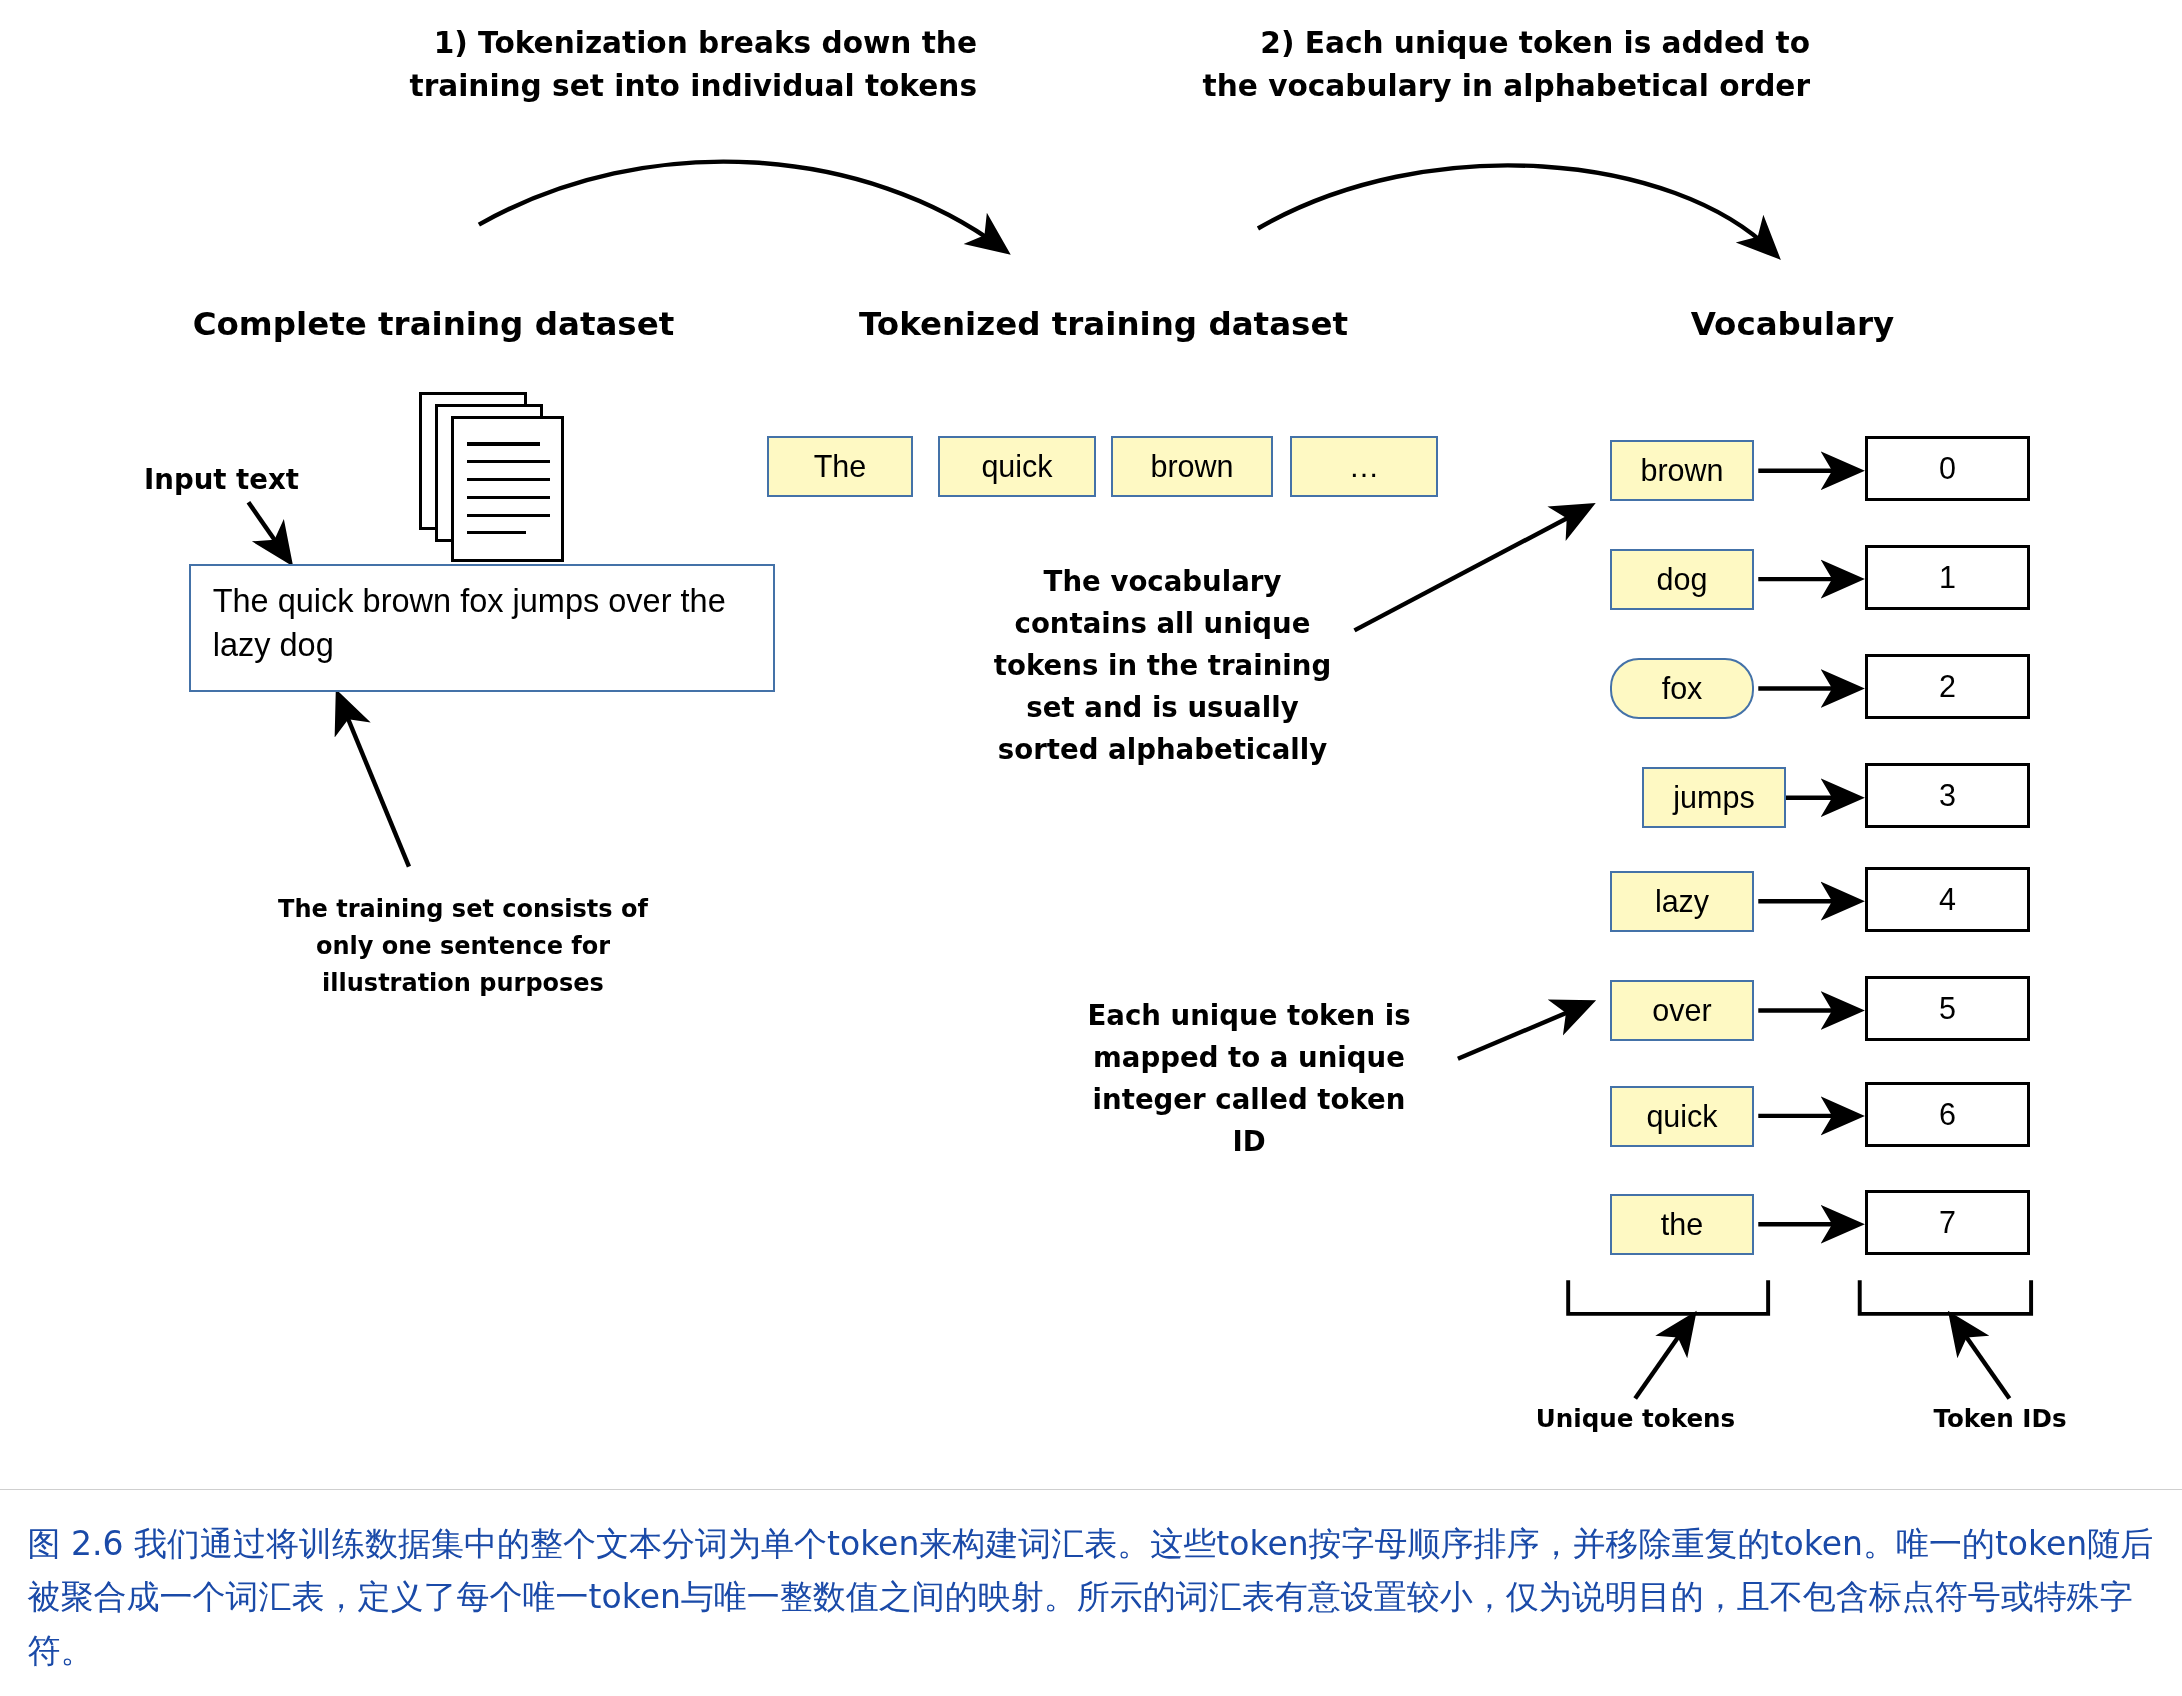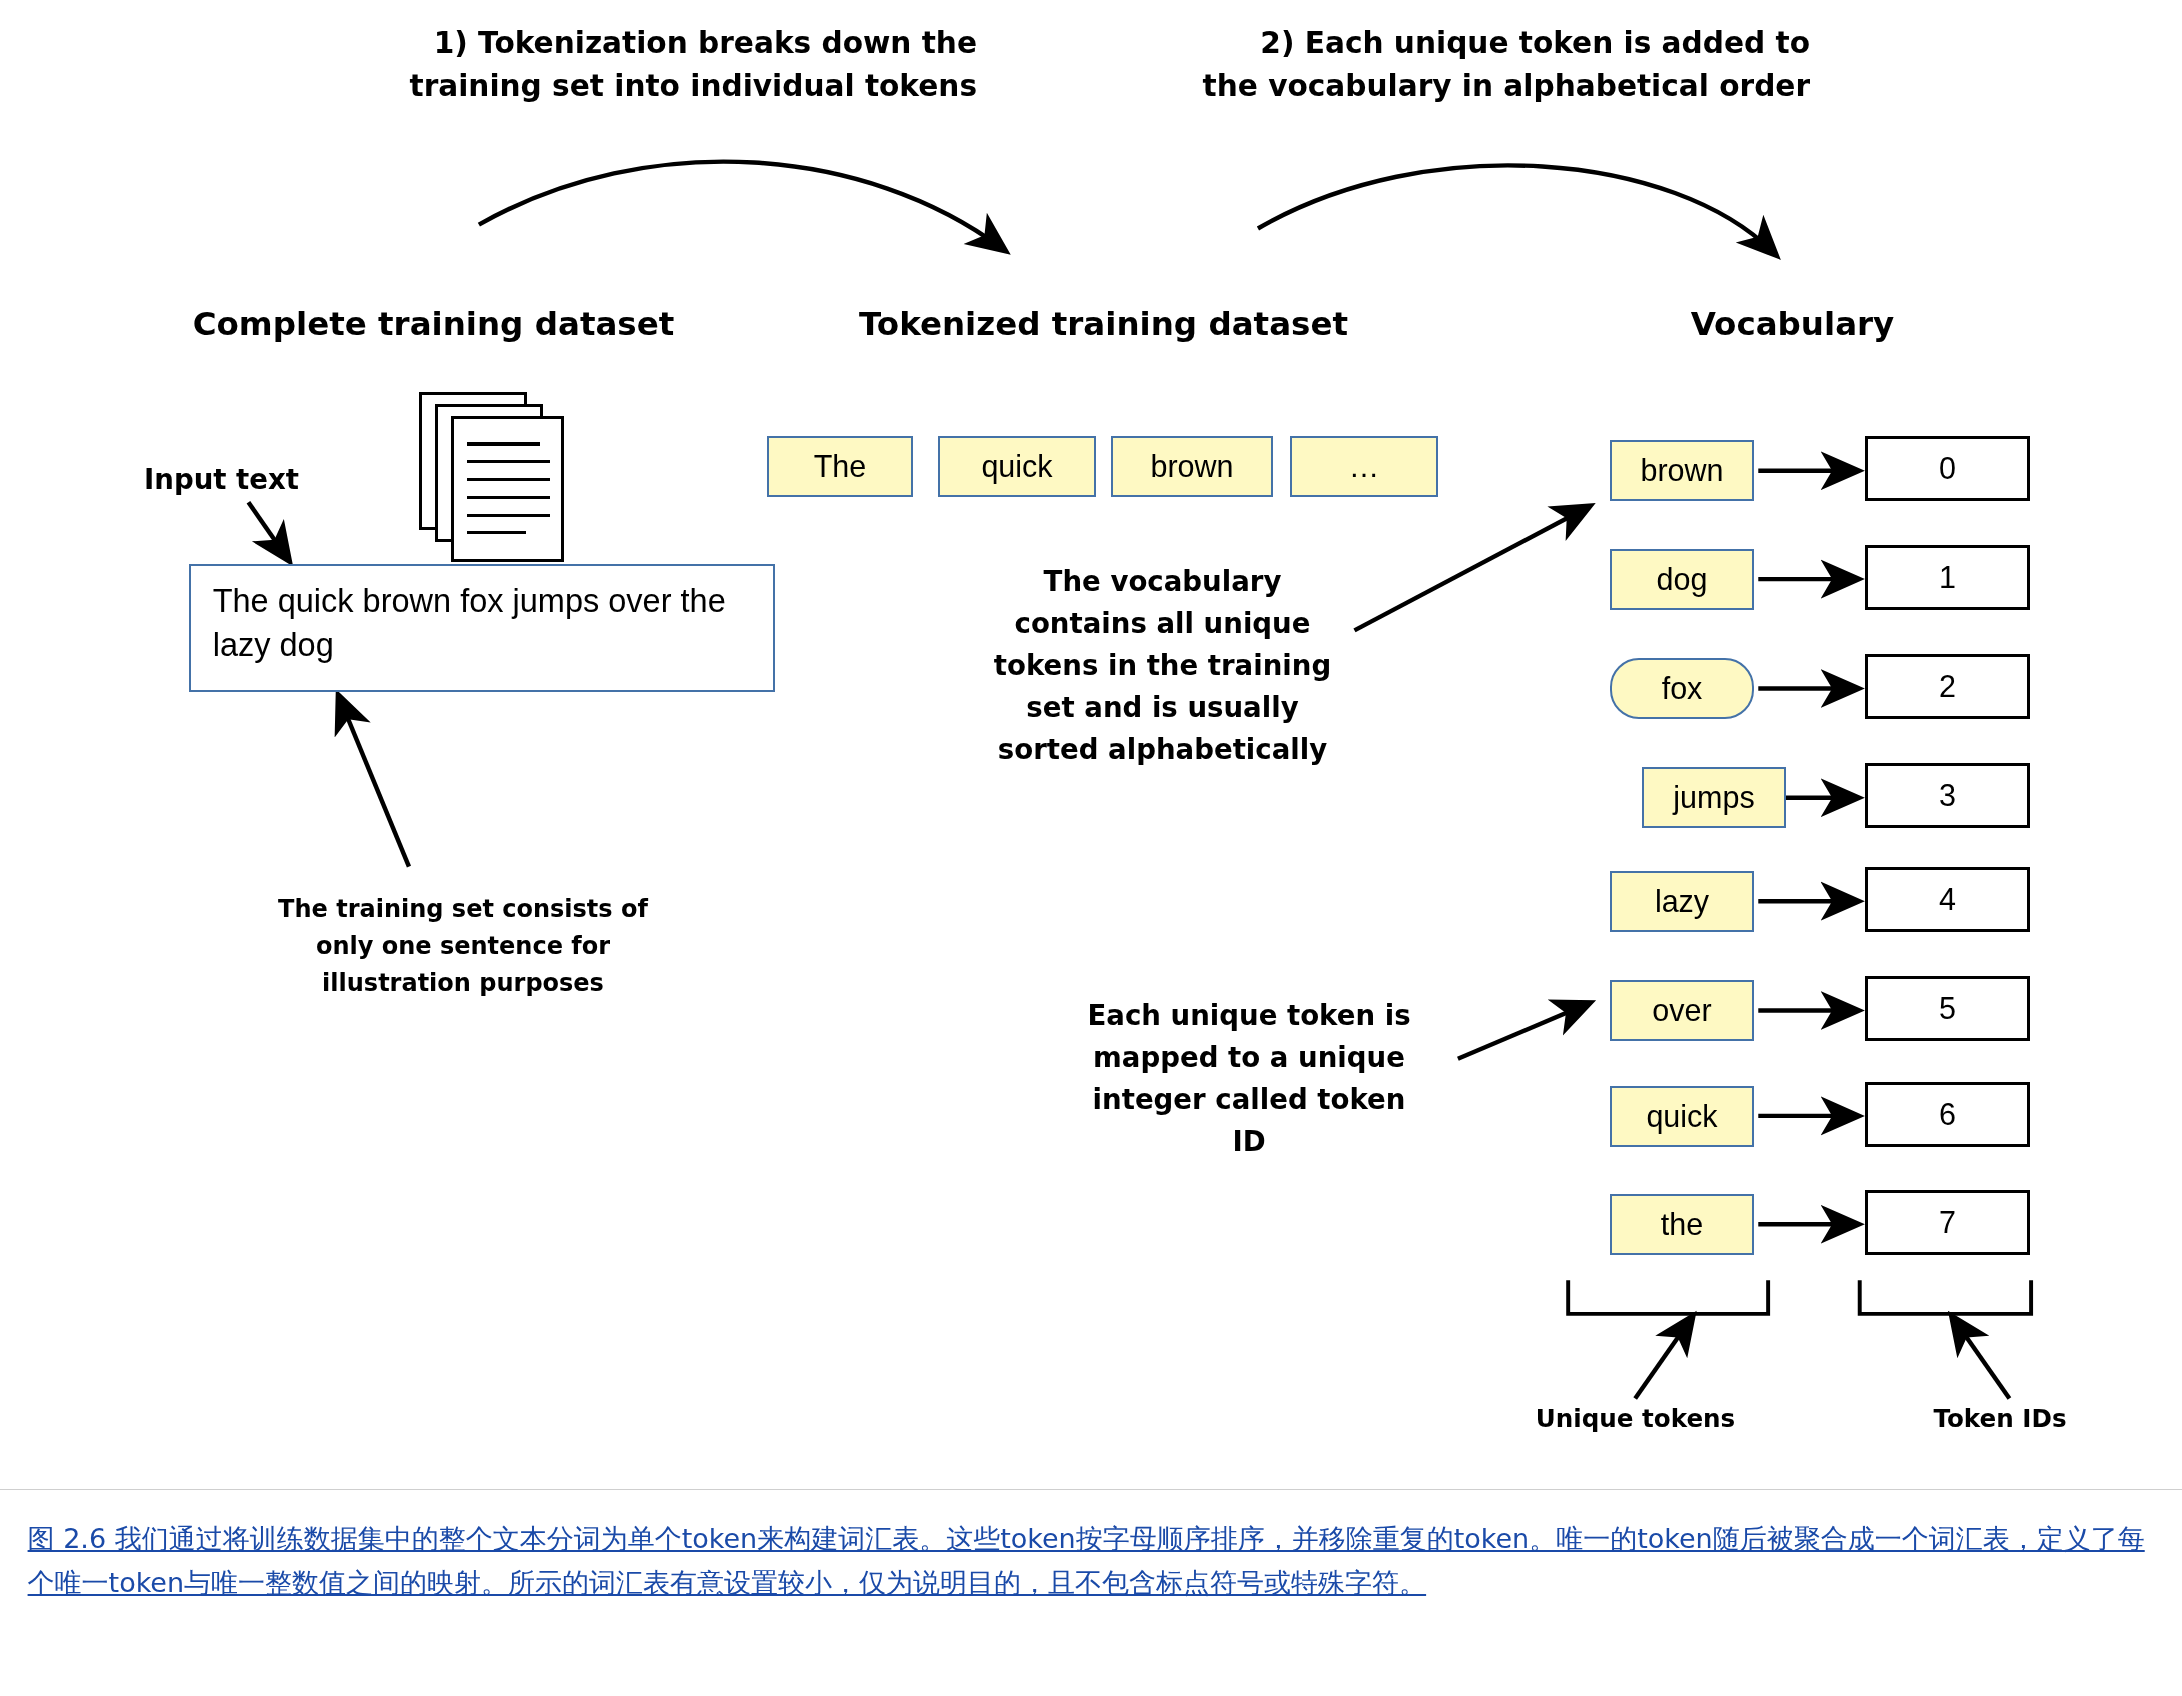--- a/index.html
+++ b/index.html
@@ -107,25 +107,24 @@
   }
   .doc-line {
     position: absolute;
     height: 3.9px;
     background: #000;
   }
 
   
   .caption {
     font-family: "DejaVu Sans", sans-serif;
-    font-size: 27px;
+    font-size: 33px;
     line-height: 1.62;
     color: #1a4aa8;
     letter-spacing: 0px;
-    text-decoration: underline;
   }
   .sep-line {
     position: absolute;
     background: #cfcfcf;
     height: 1px;
   }
   svg { overflow: visible; }
 </style>
 </head>
 <body>

